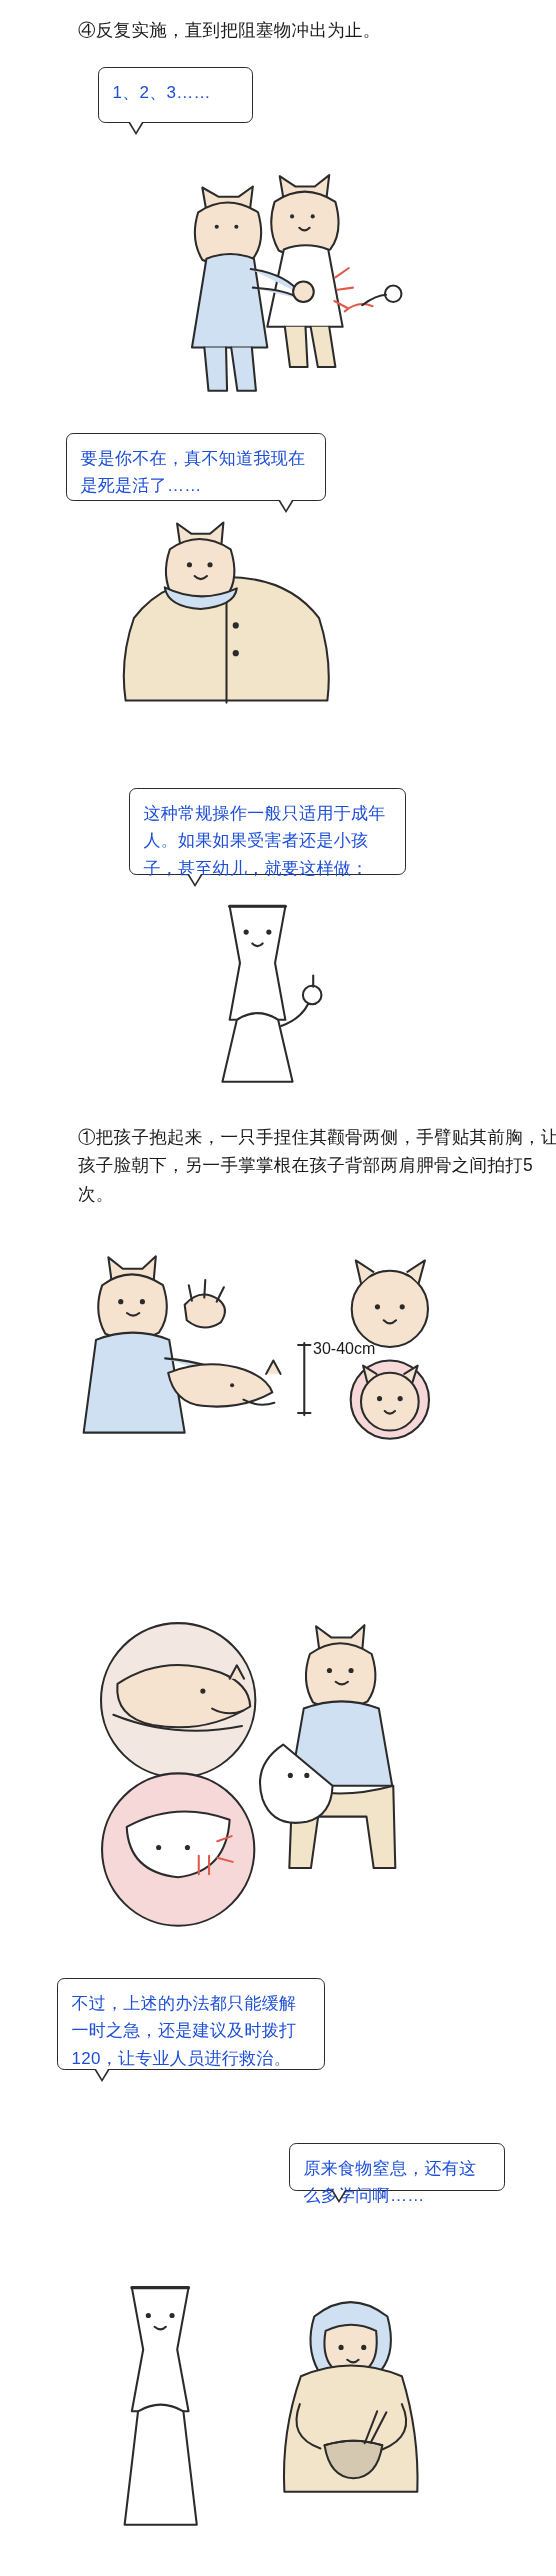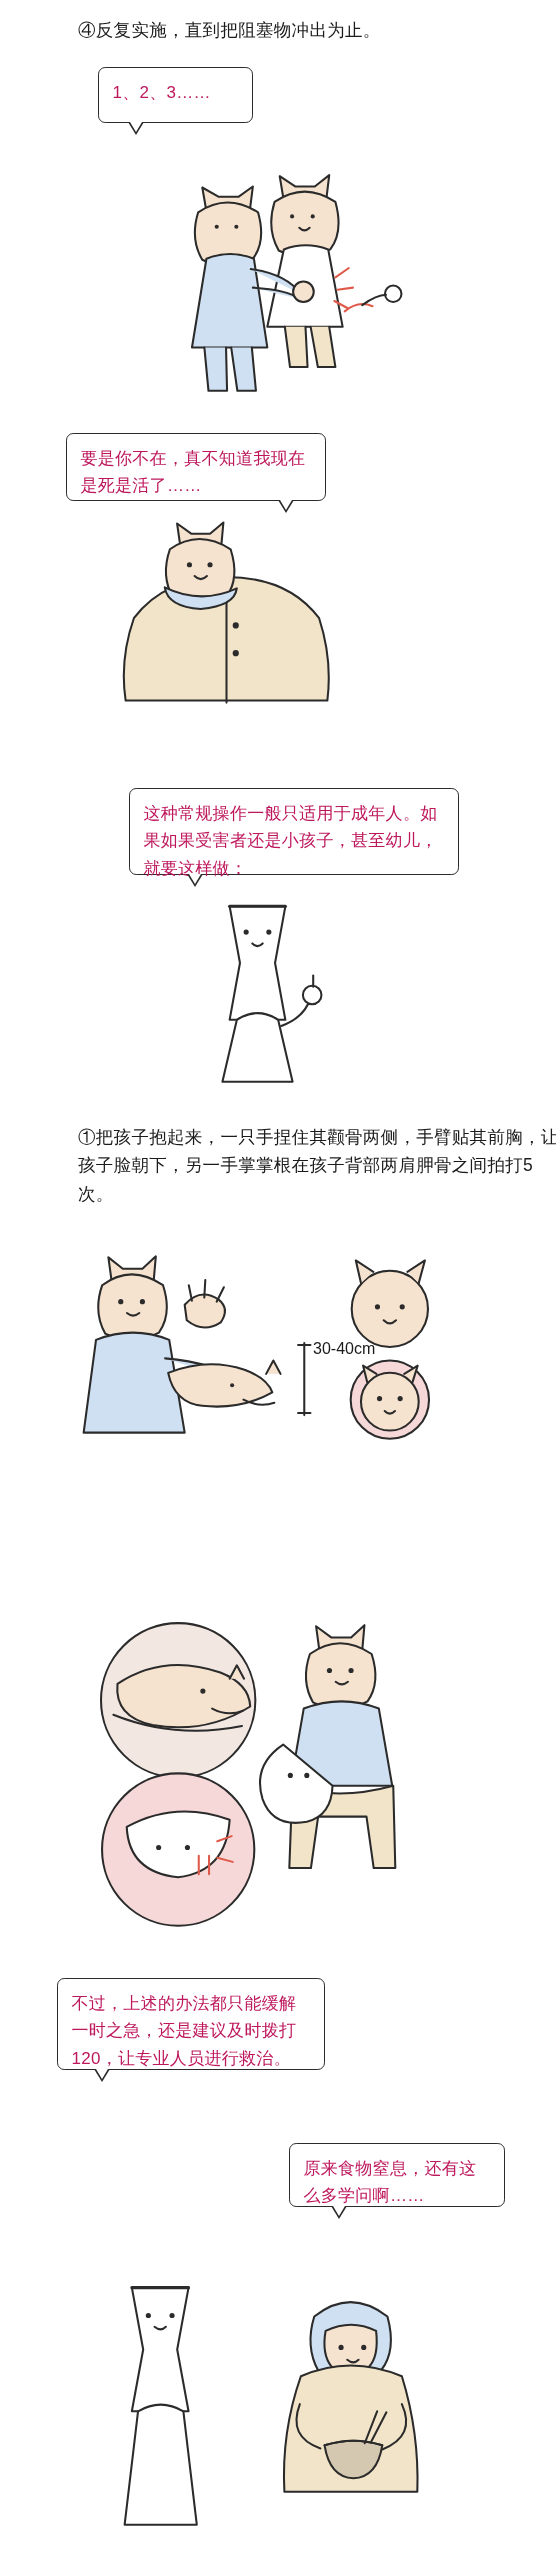--- a/index.html
+++ b/index.html
@@ -33,21 +33,21 @@
   }
 
   
   .bubble {
     position: absolute;
     background: #ffffff;
     border: 1.5px solid #2b2b2b;
     border-radius: 7.2px;
     font-size: 17px;
     line-height: 1.6;
-    color: #be185d;
+    color: #1d4ed8;
     padding: 11.3px 13.4px;
     box-sizing: border-box;
     letter-spacing: 0.3px;
   }
   .bubble .tail,
   .bubble .tail-in {
     position: absolute;
     width: 0;
     height: 0;
   }
@@ -151,21 +151,21 @@
 
       <path d="M150 58 l-6 -42 28 20 36 0 26 -22 -4 44" fill="#f6e3cf"></path>
       <path d="M130 66 q56 -40 118 0 q18 56 -8 92 q-52 28 -104 2 q-24 -42 -6 -94 z" fill="#f6e3cf"></path>
       <circle cx="168" cy="96" r="5" fill="#2b2b2b" stroke="none"></circle>
       <circle cx="208" cy="96" r="5" fill="#2b2b2b" stroke="none"></circle>
       <path d="M178 118 q12 12 24 0"></path>
       <path d="M120 140 q70 34 140 2 q-4 34 -70 40 q-64 -4 -70 -42 z" fill="#cfe0f2"></path>
     </g>
   </svg>
 
-  <div class="bubble" style="left:129px; top:788px; width:330px; height:87px;">
+  <div class="bubble" style="left:129px; top:788px; width:277px; height:87px;">
     <span>这种常规操作一般只适用于成年人。如果如果受害者还是小孩子，甚至幼儿，就要这样做：</span>
     <span class="tail tail-dl" style="left:57px;"></span>
     <span class="tail-in tail-dl-in" style="left:59px;"></span>
   </div>
 
   <svg class="ill" style="left:180px; top:896px;" width="155" height="196" viewBox="0 0 300 380">
     <g fill="none" stroke="#2b2b2b" stroke-width="4" stroke-linecap="round" stroke-linejoin="round">
 
       <path d="M96 20 l108 0 -20 110 20 110 -108 0 20 -110 z" fill="#ffffff"></path>
       <path d="M96 20 l108 0" stroke-width="6"></path>
@@ -254,21 +254,21 @@
       <path d="M236 462 l0 36 M256 462 l0 36" stroke="#e05a4a"></path>
     </g>
   </svg>
 
   <div class="bubble" style="left:57px; top:1978px; width:268px; height:92px;">
     <span>不过，上述的办法都只能缓解一时之急，还是建议及时拨打120，让专业人员进行救治。</span>
     <span class="tail tail-dl" style="left:36px;"></span>
     <span class="tail-in tail-dl-in" style="left:38px;"></span>
   </div>
 
-  <div class="bubble" style="left:289px; top:2143px; width:216px; height:64px;">
+  <div class="bubble" style="left:289px; top:2143px; width:216px; height:48px;">
     <span>原来食物窒息，还有这么多学问啊……</span>
     <span class="tail tail-dl" style="left:41px;"></span>
     <span class="tail-in tail-dl-in" style="left:43px;"></span>
   </div>
 
   <svg class="ill" style="left:103px; top:2267px;" width="371" height="268" viewBox="0 0 720 520">
     <g fill="none" stroke="#2b2b2b" stroke-width="4" stroke-linecap="round" stroke-linejoin="round">
 
       <path d="M56 40 l110 0 -22 120 22 120 -110 0 22 -120 z" fill="#ffffff"></path>
       <path d="M56 40 l110 0" stroke-width="6"></path>

